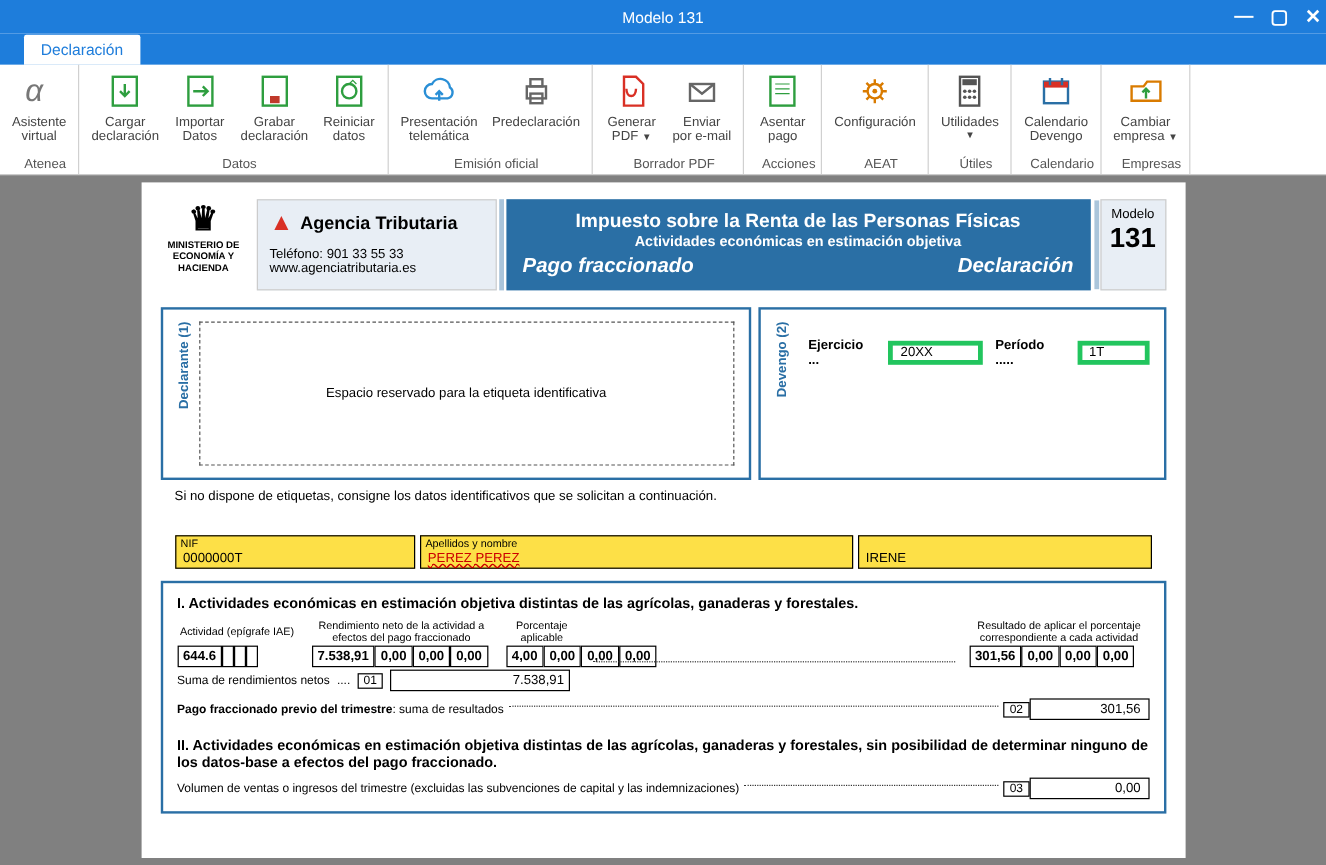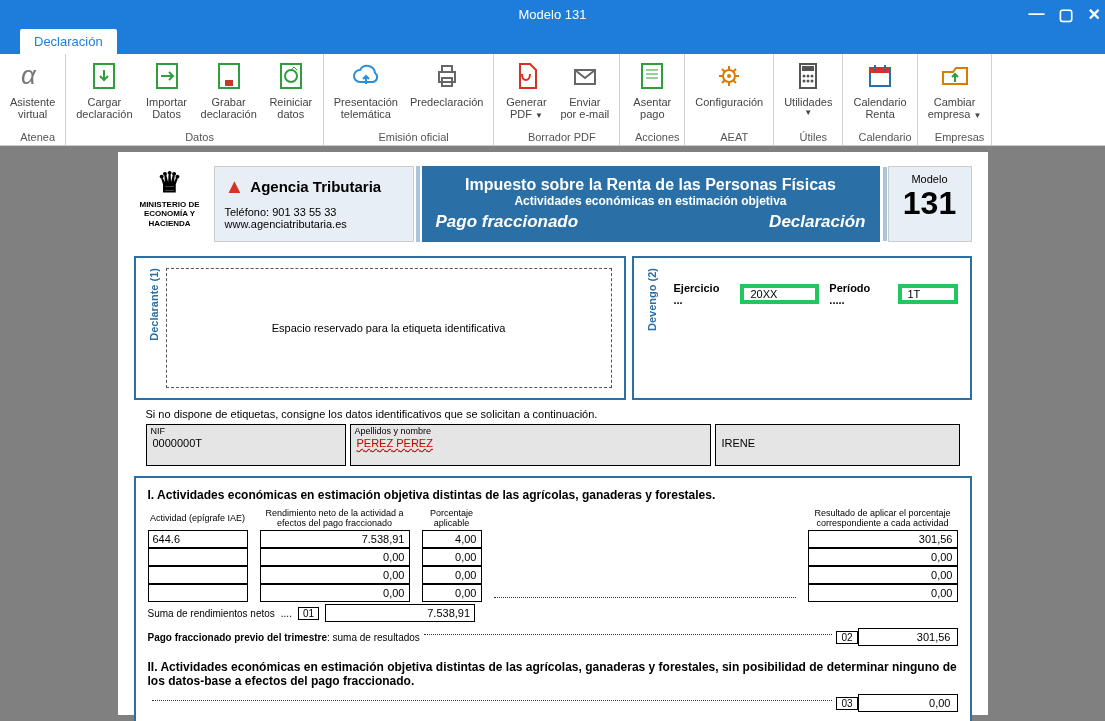--- a/index.html
+++ b/index.html
@@ -27,43 +27,43 @@
 .header-row { display: flex; gap: 8px; align-items: stretch; margin-bottom: 14px; }
 .minst { width: 72px; text-align: center; font-size: 8px; font-weight: bold; line-height: 1.2; }
 .minst .crest { font-size: 28px; }
 .agencia-box { flex: 0 0 200px; background: #e8eef5; border: 1px solid #ccc; padding: 8px 10px; font-size: 11px; }
 .agencia-box .name { font-weight: bold; font-size: 15px; }
 .blue-band { flex: 1; background: #2A6FA5; color: #fff; padding: 10px 14px; position: relative; }
 .blue-band .t1 { font-weight: bold; font-size: 16px; text-align: center; }
 .blue-band .t2 { font-weight: bold; font-size: 12px; text-align: center; }
 .blue-band .t3 { font-weight: bold; font-size: 17px; display: flex; justify-content: space-between; margin-top: 4px; font-style: italic; }
 .blue-band::before, .model-box::before { content:""; position: absolute; left: -6px; top:0; bottom:0; width:4px; background:#2A6FA5; opacity:.4; }
-.model-box { position: relative; width: 84px; background: #e8eef5; border: 1px solid #ccc; text-align: center; padding: 6px 4px; }
+.model-box { position: relative; width: 55px; background: #e8eef5; border: 1px solid #ccc; text-align: center; padding: 6px 4px; }
 .model-box .ml { font-size: 11px; }
-.model-box .mn { font-size: 32px; font-weight: bold; }
+.model-box .mn { font-size: 23px; font-weight: bold; }
 
 .frame { border: 2px solid #2A6FA5; padding: 10px 12px; margin-bottom: 10px; background: #fff; }
 .dual { display: flex; gap: 6px; }
 .dual .leftf { flex: 0 0 492px; }
 .dual .rightf { flex: 1; }
 .vlabel { writing-mode: vertical-rl; transform: rotate(180deg); font-weight: bold; font-size: 11px; color: #2A6FA5; float: left; margin-right: 6px; }
 .dashed { border: 1px dashed #555; height: 120px; display: flex; align-items: center; justify-content: center; font-size: 11px; }
 .devrow { display: flex; gap: 10px; align-items: center; font-size: 11px; margin-left: 28px; margin-top: 14px; }
 .devrow label { font-weight: bold; }
 .txtfield { border: 4px solid #22c55e; background: #fff; padding: 0 6px; font-size: 11px; min-width: 60px; display: inline-block; }
 .note { font-size: 11px; margin-top: 6px; }
 .idrow { display: flex; gap: 4px; margin-top: 4px; }
-.idcell { border: 1px solid #000; background: #e5e5e5; position: relative; padding: 12px 6px 16px 6px; font-size: 11px; }
+.idcell { border: 1px solid #000; background: #fde047; position: relative; padding: 12px 6px 2px 6px; font-size: 11px; margin-top: 22px; }
 .idcell .lbl { position: absolute; top: 1px; left: 4px; font-size: 9px; }
 
 .sec-title { font-weight: bold; font-size: 12px; margin-bottom: 6px; }
 .tblhdr { display: flex; gap: 12px; font-size: 9px; text-align: center; margin-bottom: 2px; align-items: center; }
 .tblhdr > div { }
 .tbl { display: flex; gap: 12px; align-items: flex-start; }
-.col { display: flex; flex-direction: column; }
+.col { display: flex; flex-direction: row; font-weight: bold; }
 .cell { border: 1px solid #000; background: #fff; padding: 2px 4px; font-size: 11px; text-align: right; height: 18px; }
 .boxlbl { border: 1px solid #000; padding: 0 4px; font-size: 10px; display: inline-block; min-width: 18px; text-align: center; }
 .sum-row { display: flex; align-items: center; gap: 6px; font-size: 10px; margin-top: 2px; }
 .dots { border-bottom: 1px dotted #333; flex: 1; height: 1px; margin: 0 4px; position: relative; top: -3px; }
 .resrow { display: flex; align-items: center; font-size: 10px; margin-top: 6px; }
 .resrow .rescell { border: 1px solid #000; padding: 2px 6px; min-width: 100px; text-align: right; font-size: 11px; }
 
 ::-webkit-scrollbar { width: 16px; }
 ::-webkit-scrollbar-track { background: #e8e8e8; }
 ::-webkit-scrollbar-thumb { background: #c0c0c0; }
@@ -235,21 +235,21 @@
   <div class="ribbon-group">
     <div class="ribbon-buttons">
       <div class="ribbon-btn">
         <svg class="icon" viewBox="0 0 32 32">
             <rect x="6" y="8" width="20" height="18" fill="none" stroke="#2A6FA5" stroke-width="2"></rect>
             <rect x="6" y="8" width="20" height="5" fill="#D93025"></rect>
             <line x1="11" y1="5" x2="11" y2="11" stroke="#2A6FA5" stroke-width="2"></line>
             <line x1="21" y1="5" x2="21" y2="11" stroke="#2A6FA5" stroke-width="2"></line>
           </svg>
         <span>Calendario</span>
-        <span>Renta</span>
+        <span>Devengo</span>
       </div>
     </div>
     <div class="ribbon-group-label">Calendario</div>
   </div>
 
   <div class="ribbon-group">
     <div class="ribbon-buttons">
       <div class="ribbon-btn">
         <svg class="icon" viewBox="0 0 32 32">
             <path d="M4 12 h10 l3 -4 h11 v16 h-24 z" fill="none" stroke="#D97B00" stroke-width="2"></path>
@@ -374,20 +374,21 @@
         <b>Pago fraccionado previo del trimestre</b>
           <span>: suma de resultados</span>
         <span class="dots"></span>
         <span class="boxlbl">02</span>
         <span class="rescell">301,56</span>
       </div>
 
       <div style="height:14px"></div>
       <div class="sec-title">II.  Actividades económicas en estimación objetiva distintas de las agrícolas, ganaderas y forestales, sin posibilidad de determinar ninguno de los datos-base a efectos del pago fraccionado.</div>
       <div class="resrow">
+        <span>Volumen de ventas o ingresos del trimestre (excluidas las subvenciones de capital y las indemnizaciones)</span>
         <span class="dots"></span>
         <span class="boxlbl">03</span>
         <span class="rescell">0,00</span>
       </div>
     </div>
 
   </div>
 </div>
 
 </body></html>

